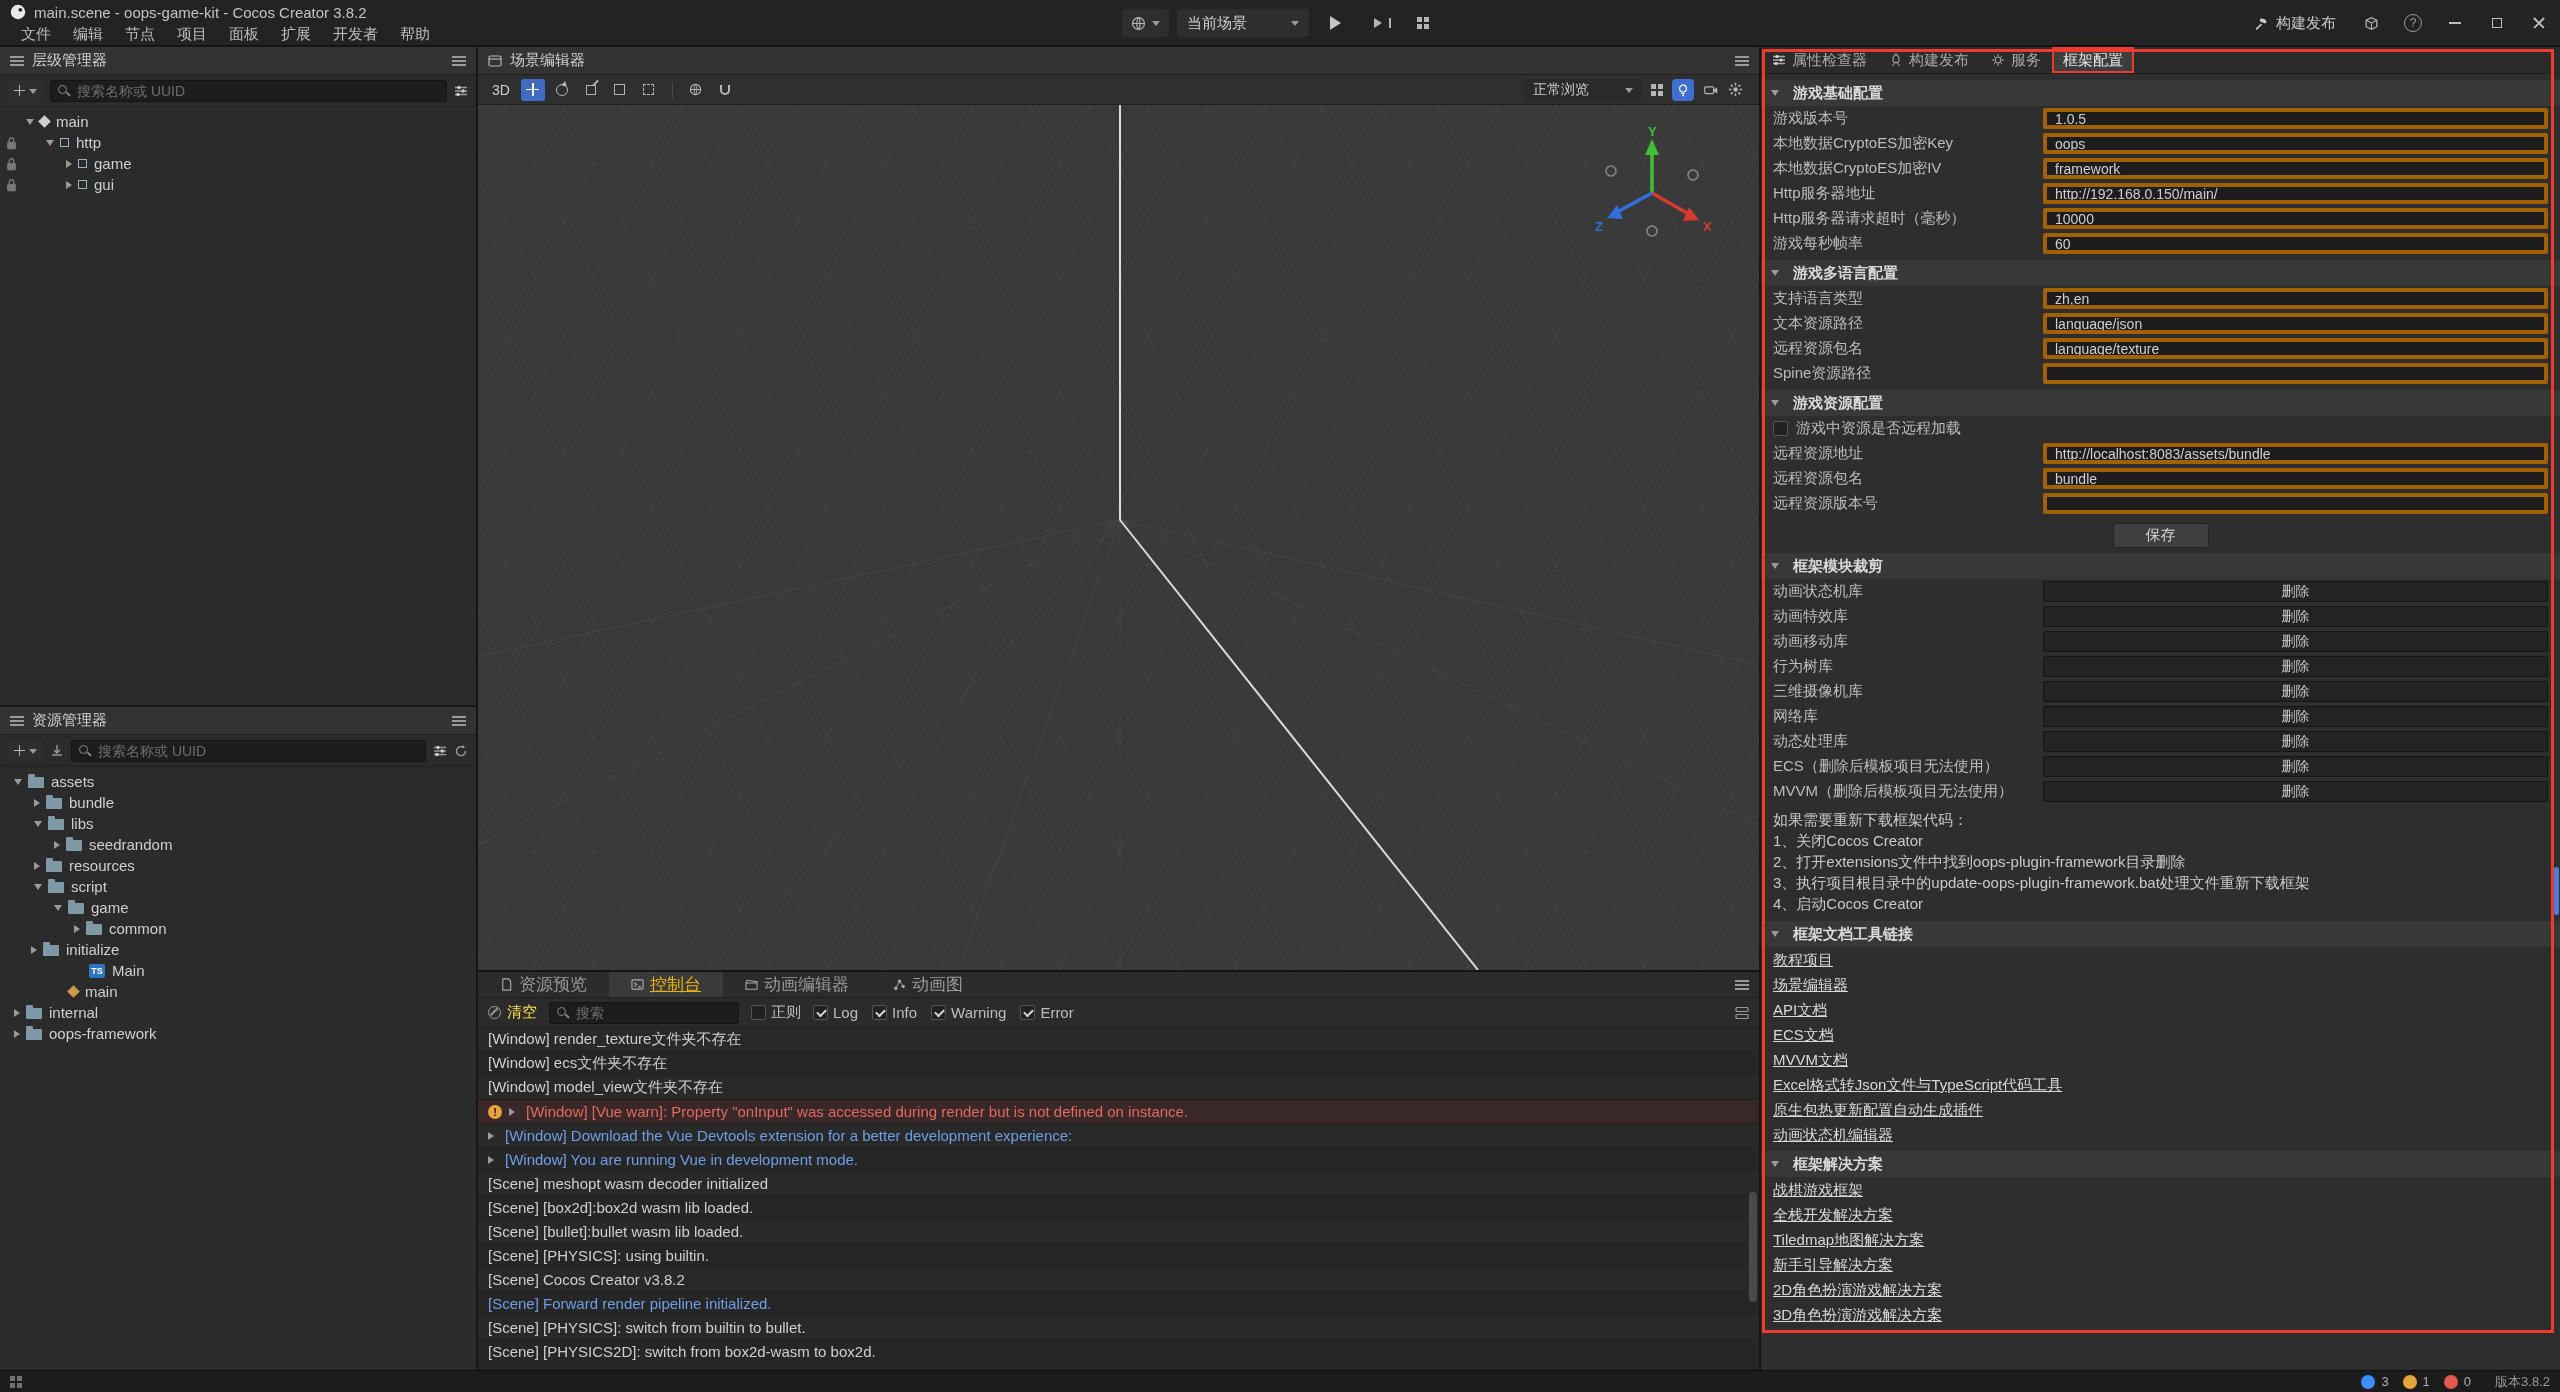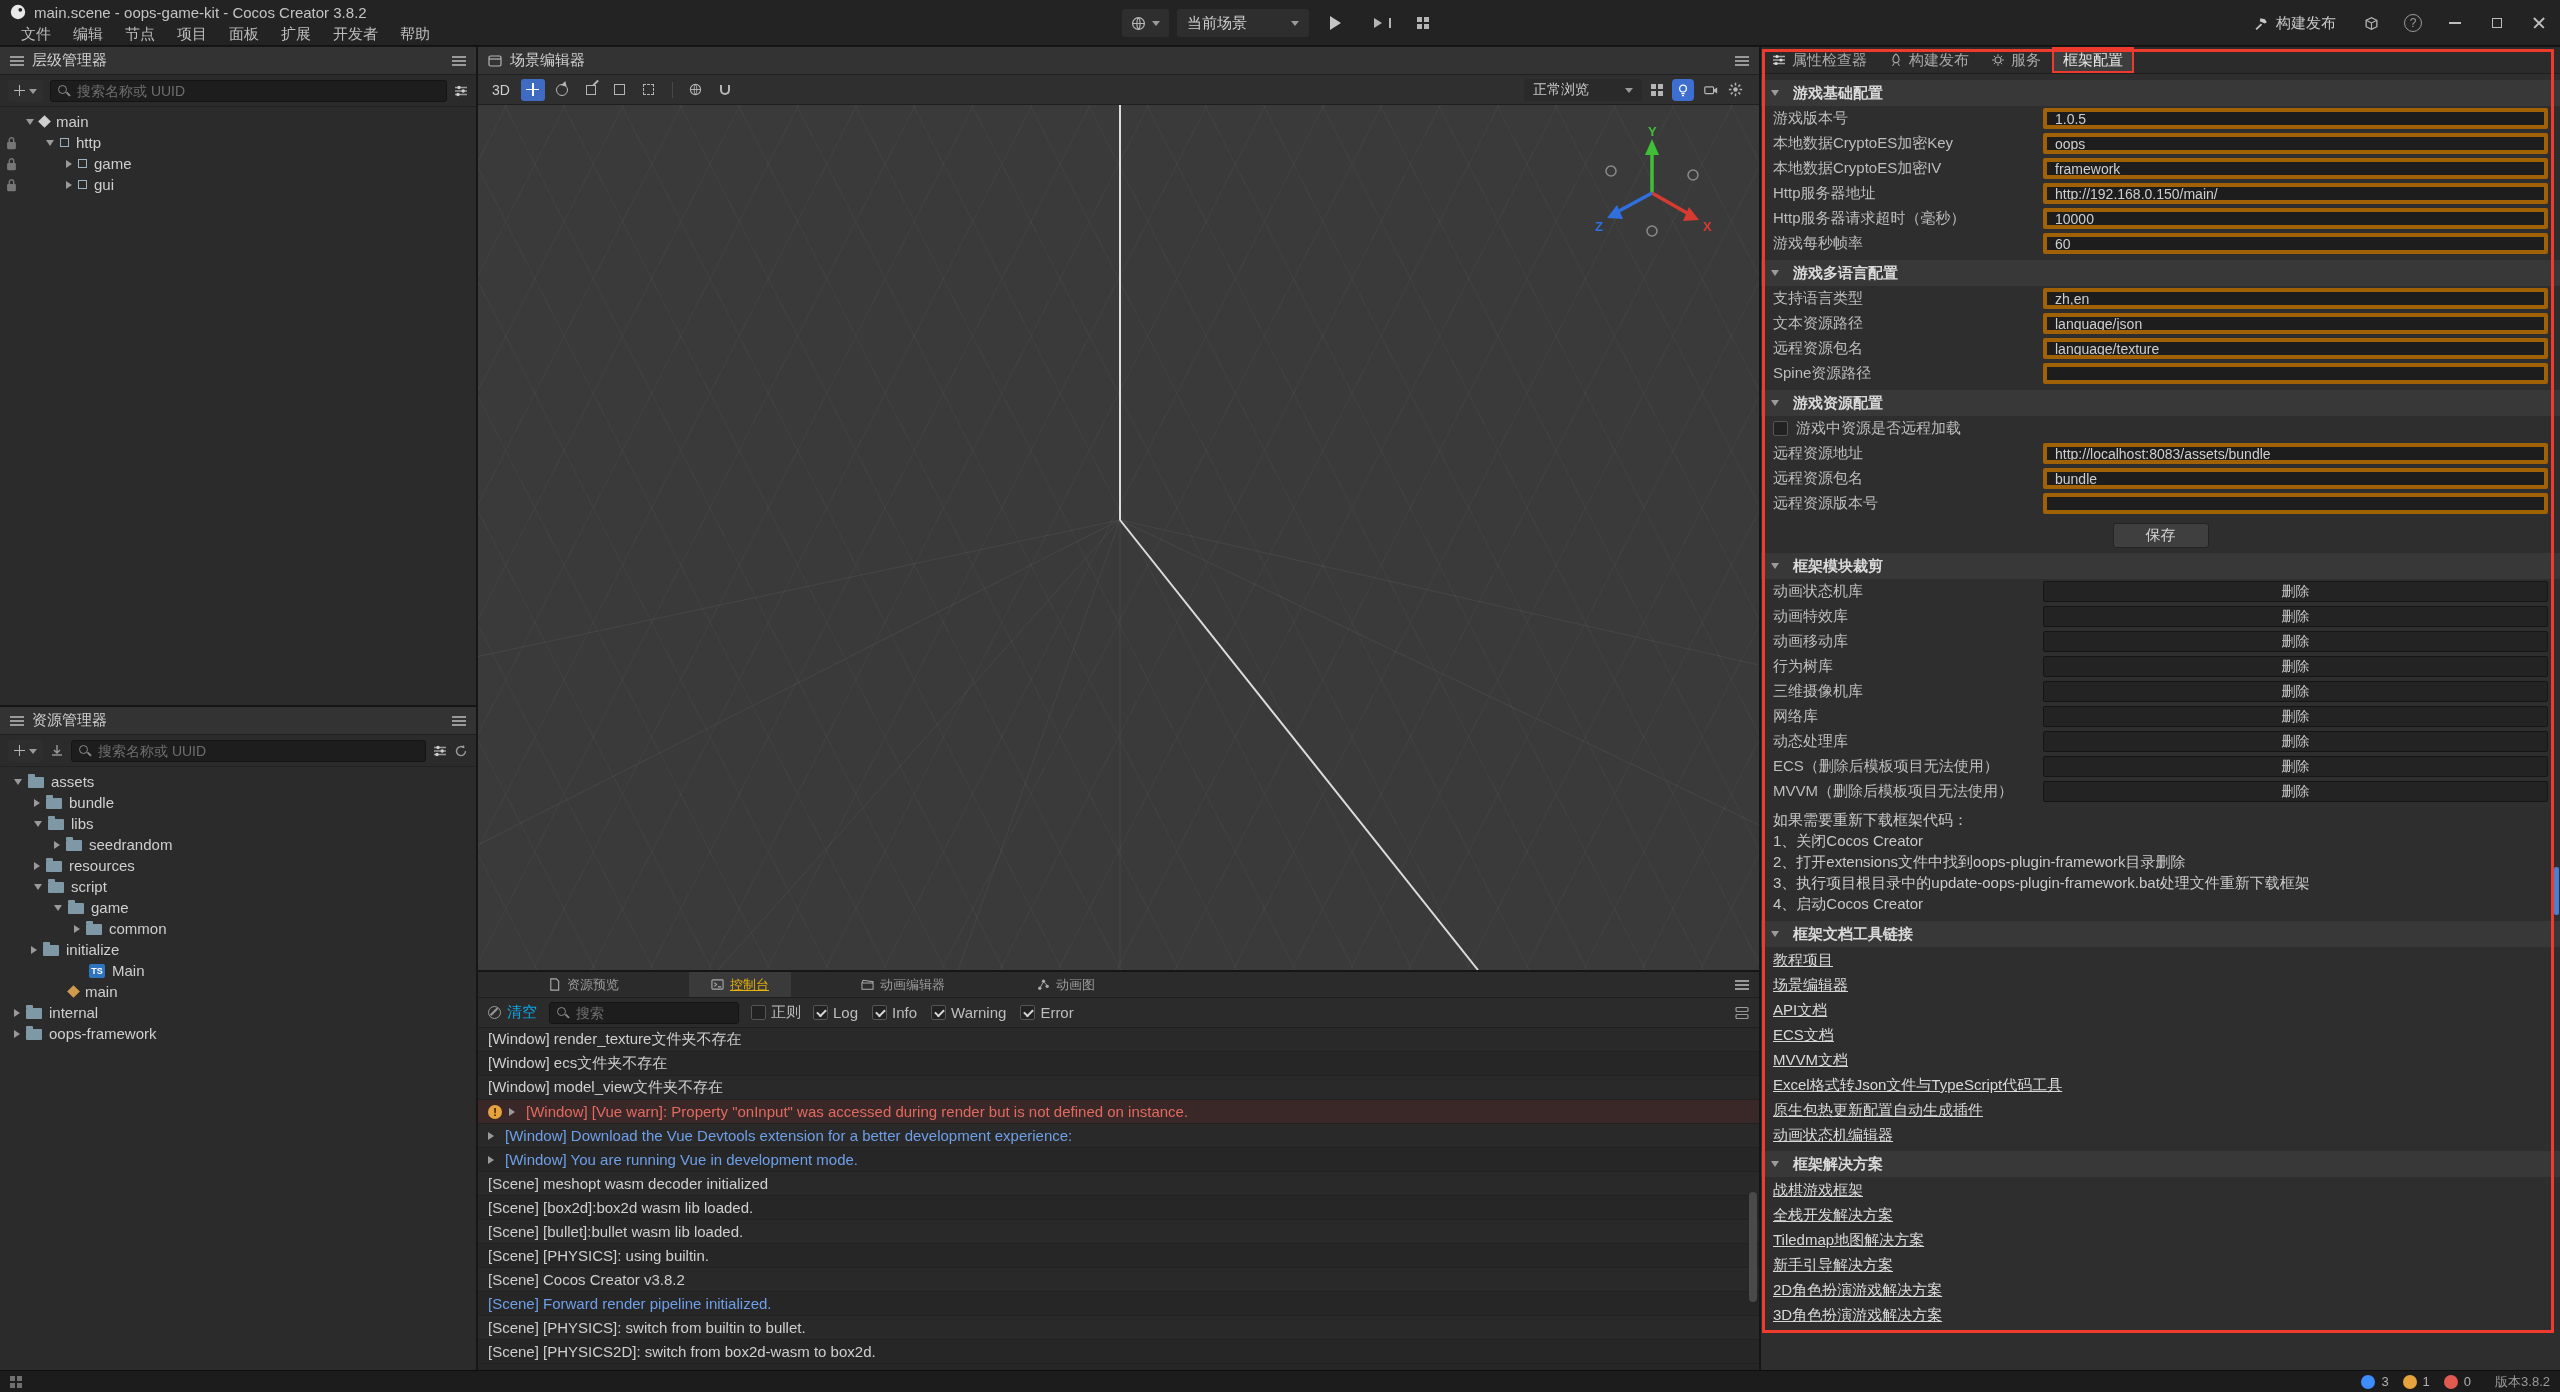--- a/index.html
+++ b/index.html
@@ -61,21 +61,21 @@
     background:
       repeating-linear-gradient(63deg, rgba(255,255,255,0.03) 0 1px, transparent 1px 52px),
       repeating-linear-gradient(-63deg, rgba(255,255,255,0.03) 0 1px, transparent 1px 52px),
       #3a3a3a;}
   .axis-lines{position:absolute;left:0;top:0;}
   .gizmo{position:absolute;right:42px;top:22px;width:130px;height:130px;}
   .bulb-btn{width:22px;height:22px;border-radius:4px;background:#3e6fd0;display:flex;align-items:center;justify-content:center;}
 
   
   .ctabs{height:26px;display:flex;align-items:stretch;background:#2b2b2b;border-bottom:1px solid #1f1f1f;}
-  .ctab{display:flex;align-items:center;gap:6px;padding:0 22px;font-size:13px;color:#9a9a9a;margin-left:48px;}
+  .ctab{display:flex;align-items:center;gap:6px;padding:0 22px;font-size:17px;color:#9a9a9a;}
   .ctab.active{background:#3a3a3a;color:#eab308;text-decoration:underline;}
   .ctab .icon svg{width:13px;height:13px;}
   .console-toolbar{height:30px;display:flex;align-items:center;gap:12px;padding:0 10px;background:#2b2b2b;border-bottom:1px solid #1f1f1f;}
   .console-toolbar .searchwrap{flex:none;width:190px;}
   .cfilter{display:flex;align-items:center;gap:5px;font-size:15px;color:#bdbdbd;}
   .cb{width:15px;height:15px;background:#222;border:1px solid #555;border-radius:2px;position:relative;display:inline-block;flex:none;}
   .cb.checked::after{content:"";position:absolute;left:3px;top:3px;width:7px;height:4px;border-left:2px solid #d8d8d8;border-bottom:2px solid #d8d8d8;transform:rotate(-45deg);}
   .logs{position:absolute;left:0;top:56px;right:0;bottom:0;background:#262626;overflow:hidden;}
   .log-row{display:flex;align-items:center;height:24px;padding:0 10px;font-size:15px;color:#cfcfcf;border-bottom:1px solid #212121;white-space:nowrap;}
   .log-row:nth-child(odd){background:#292929;}
@@ -544,21 +544,21 @@
               <path d="M3.8 9.6l2.4-4.4M8 4.8l2.3 2.8" stroke="#aaa" fill="none"></path>
             </svg>
           </span>
           <span>动画图</span>
         </div>
         <span class="icon i-menu" style="margin-left: auto; margin-right: 10px; align-self: center;"></span>
       </div>
     <div class="console-toolbar">
       <div style="display:flex;align-items:center;gap:6px;">
         <span class="i-clear"></span>
-        <span style="font-size:15px;color:#0ea5e9;">清空</span>
+        <span style="font-size:15px;color:#fde047;">清空</span>
       </div>
       <div class="searchwrap">
         <span class="i-search"></span>
         <input type="text" placeholder="搜索" style="">
       </div>
       <label class="cfilter">
         <span class="cb" id="regex-cb"></span>
         <span>正则</span>
       </label>
       <span id="console-filters" style="display:flex;gap:14px;">

